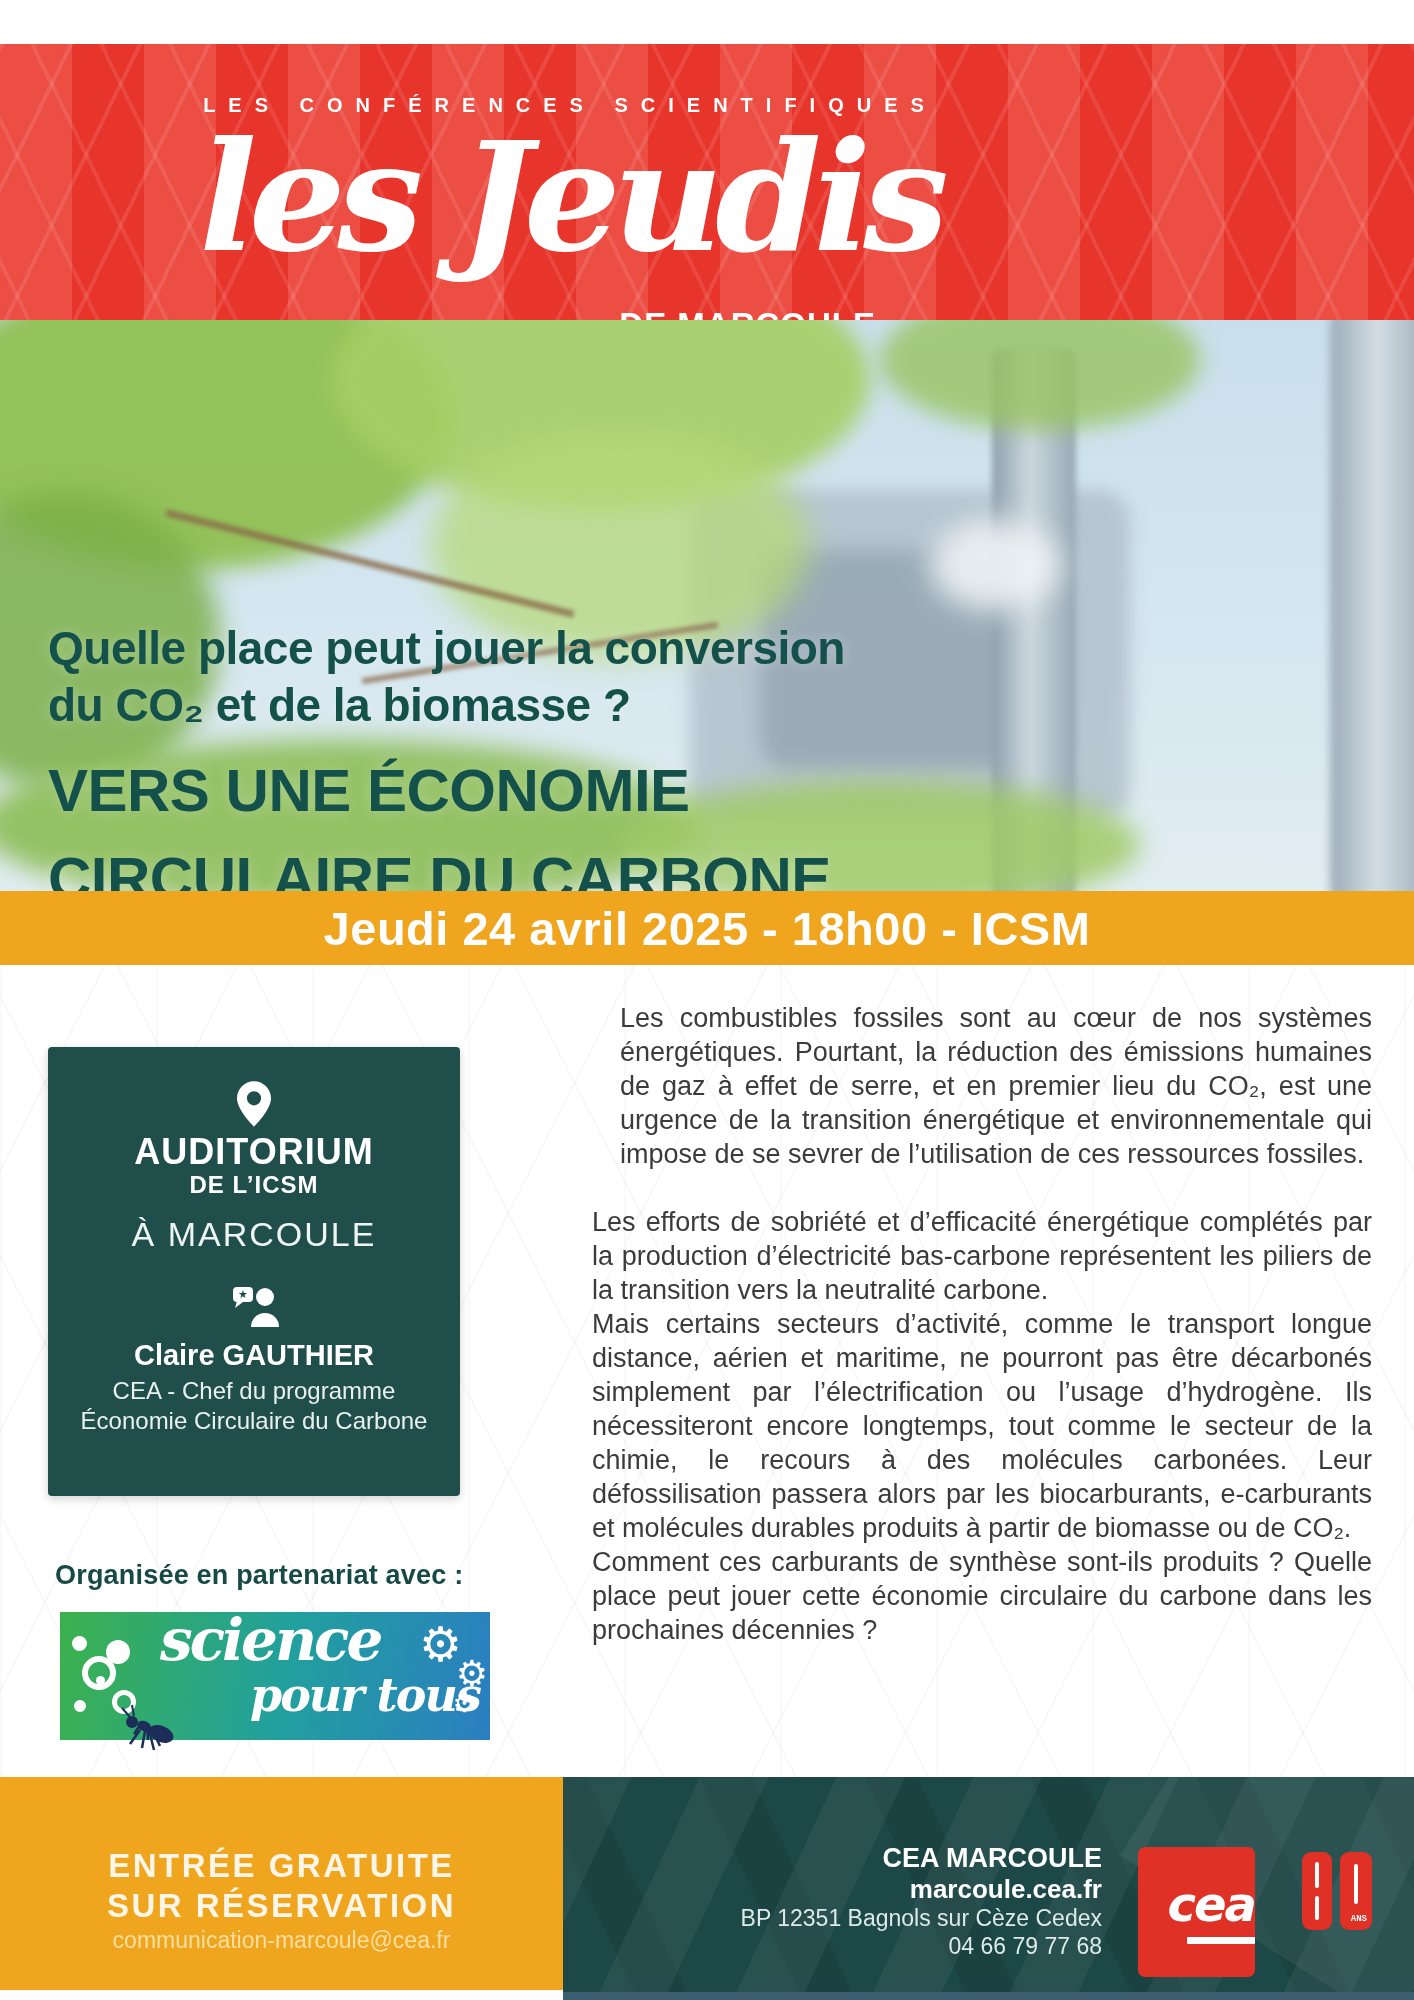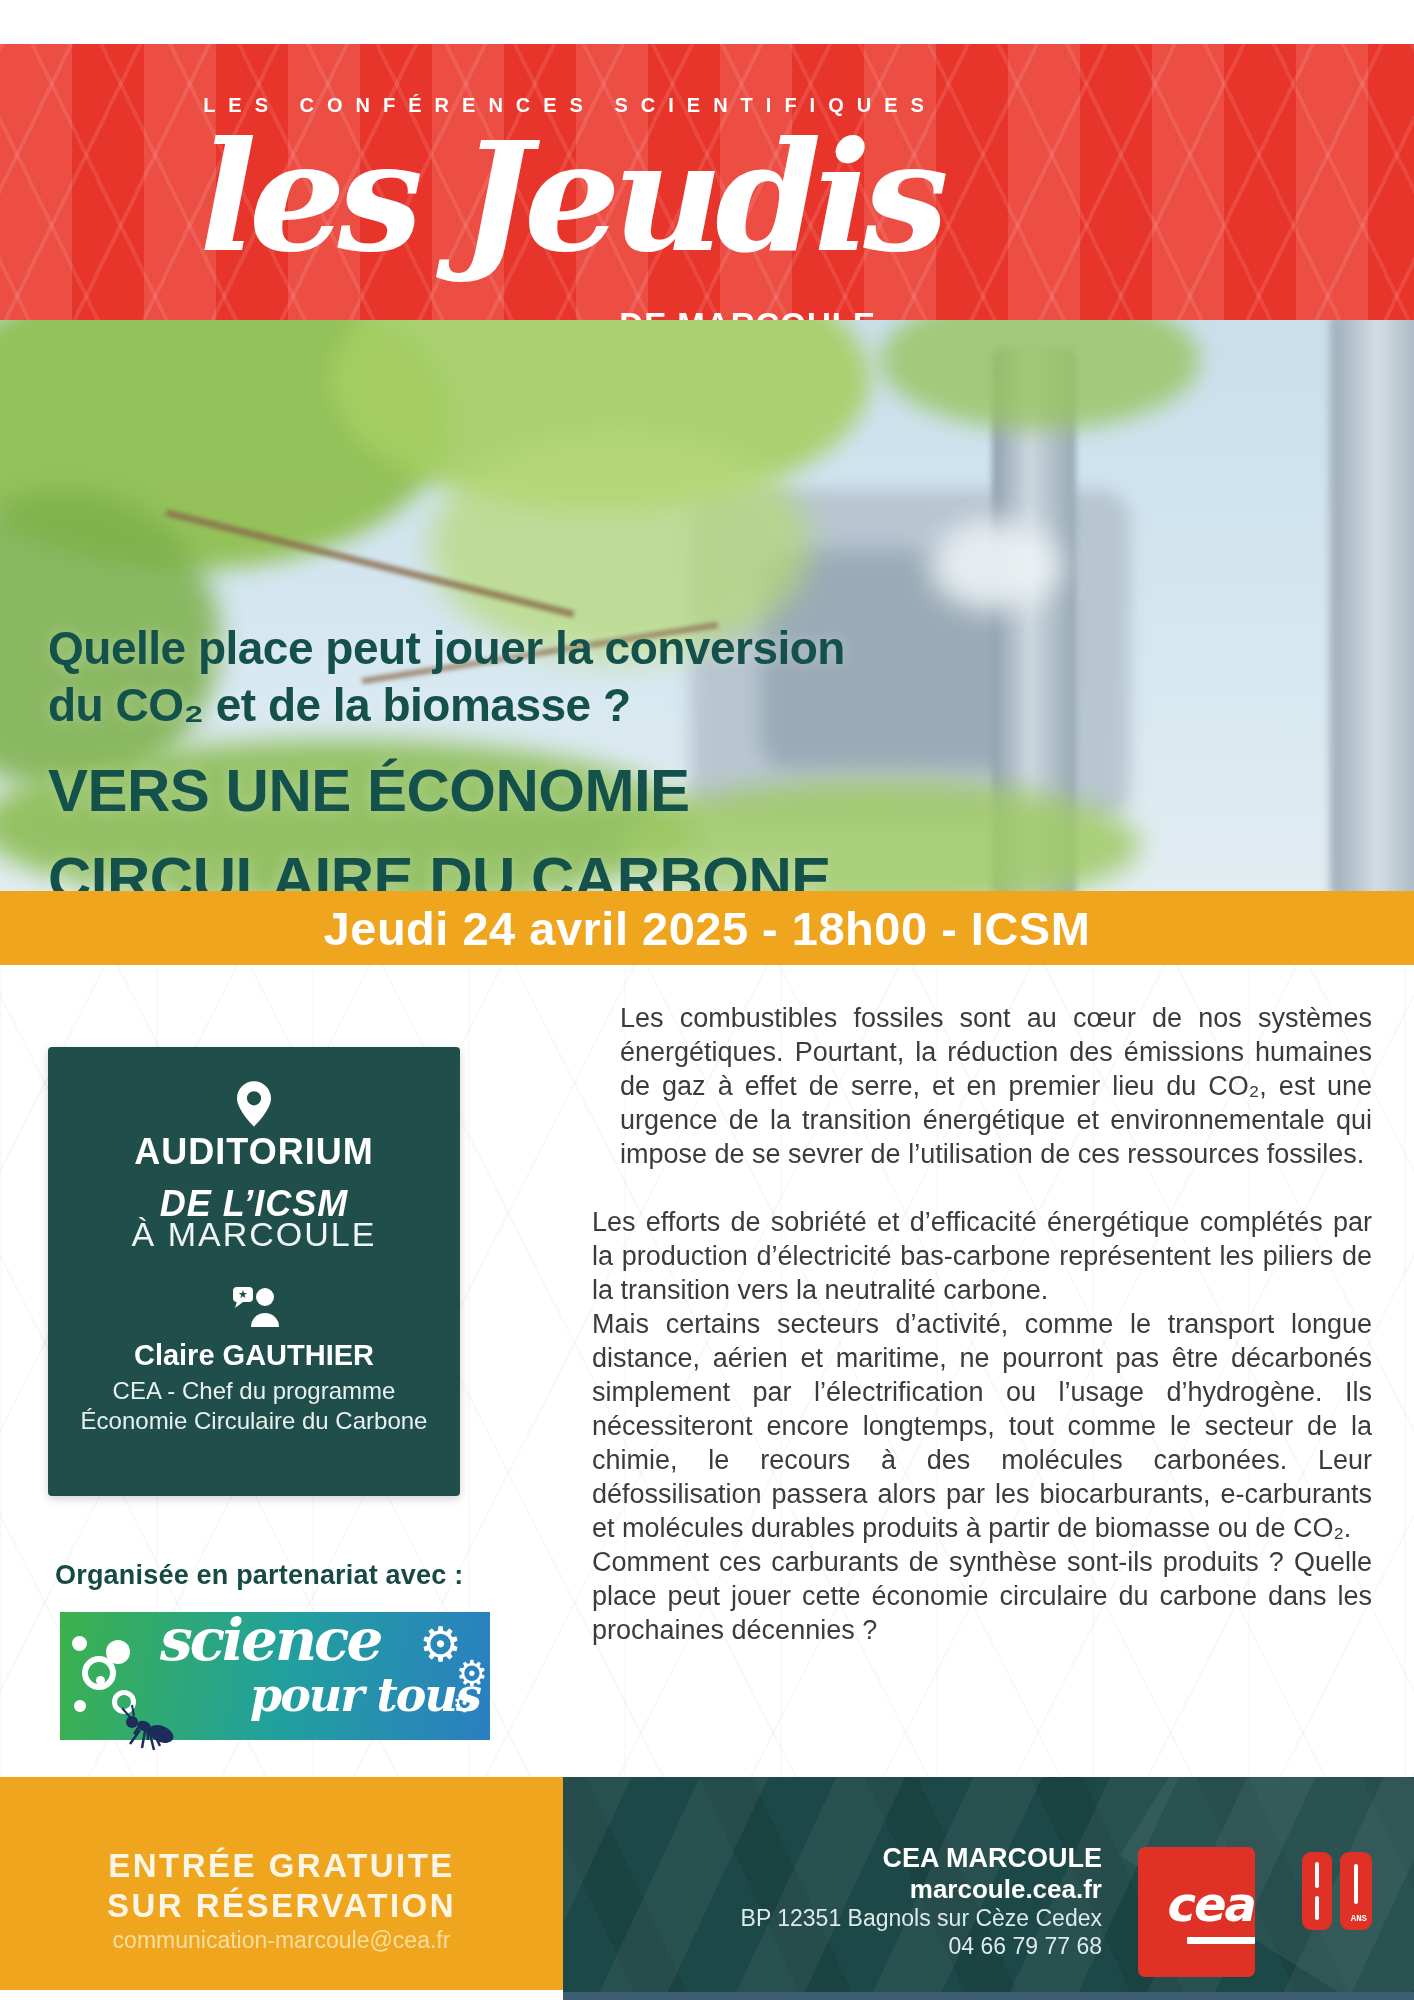--- a/index.html
+++ b/index.html
@@ -67,21 +67,21 @@
       repeating-linear-gradient(-63deg, rgba(130,130,130,0.055) 0 2px, transparent 2px 118px),
       repeating-linear-gradient(90deg, rgba(130,130,130,0.04) 0 2px, transparent 2px 156px);
   }
   .venue-card{
     position:absolute; left:48px; top:82px; width:412px; height:449px;
     background:#204E4A; border-radius:4px; box-shadow:0 3px 10px rgba(0,0,0,0.18);
     text-align:center; color:#fff;
   }
   .pin-icon{ position:absolute; left:0; right:0; top:34px; display:flex; justify-content:center; }
   .venue-l1{ position:absolute; left:0; width:100%; top:84px;  font-size:36px; font-weight:800; letter-spacing:1px; }
-  .venue-l2{ position:absolute; left:0; width:100%; top:136px; font-size:36px; font-weight:800; letter-spacing:1px;font-style:italic; }
+  .venue-l2{ position:absolute; left:0; width:100%; top:124px; font-size:24px; font-weight:800; letter-spacing:1px; }
   .venue-l3{ position:absolute; left:0; width:100%; top:168px; font-size:34px; font-weight:300; letter-spacing:2px; color:#eef5f3; }
   .speaker-icon{ position:absolute; left:0; right:0; top:238px; display:flex; justify-content:center; }
   .speaker-name{ position:absolute; left:0; width:100%; top:292px; font-size:29px; font-weight:800; }
   .speaker-role1{ position:absolute; left:0; width:100%; top:330px; font-size:24px; font-weight:400; color:#e9f1ef; }
   .speaker-role2{ position:absolute; left:0; width:100%; top:360px; font-size:24px; font-weight:400; color:#e9f1ef; }
 
   .partner-label{
     position:absolute; left:55px; top:595px;
     color:#174A45; font-size:27px; font-weight:800; letter-spacing:0.2px;
   }

